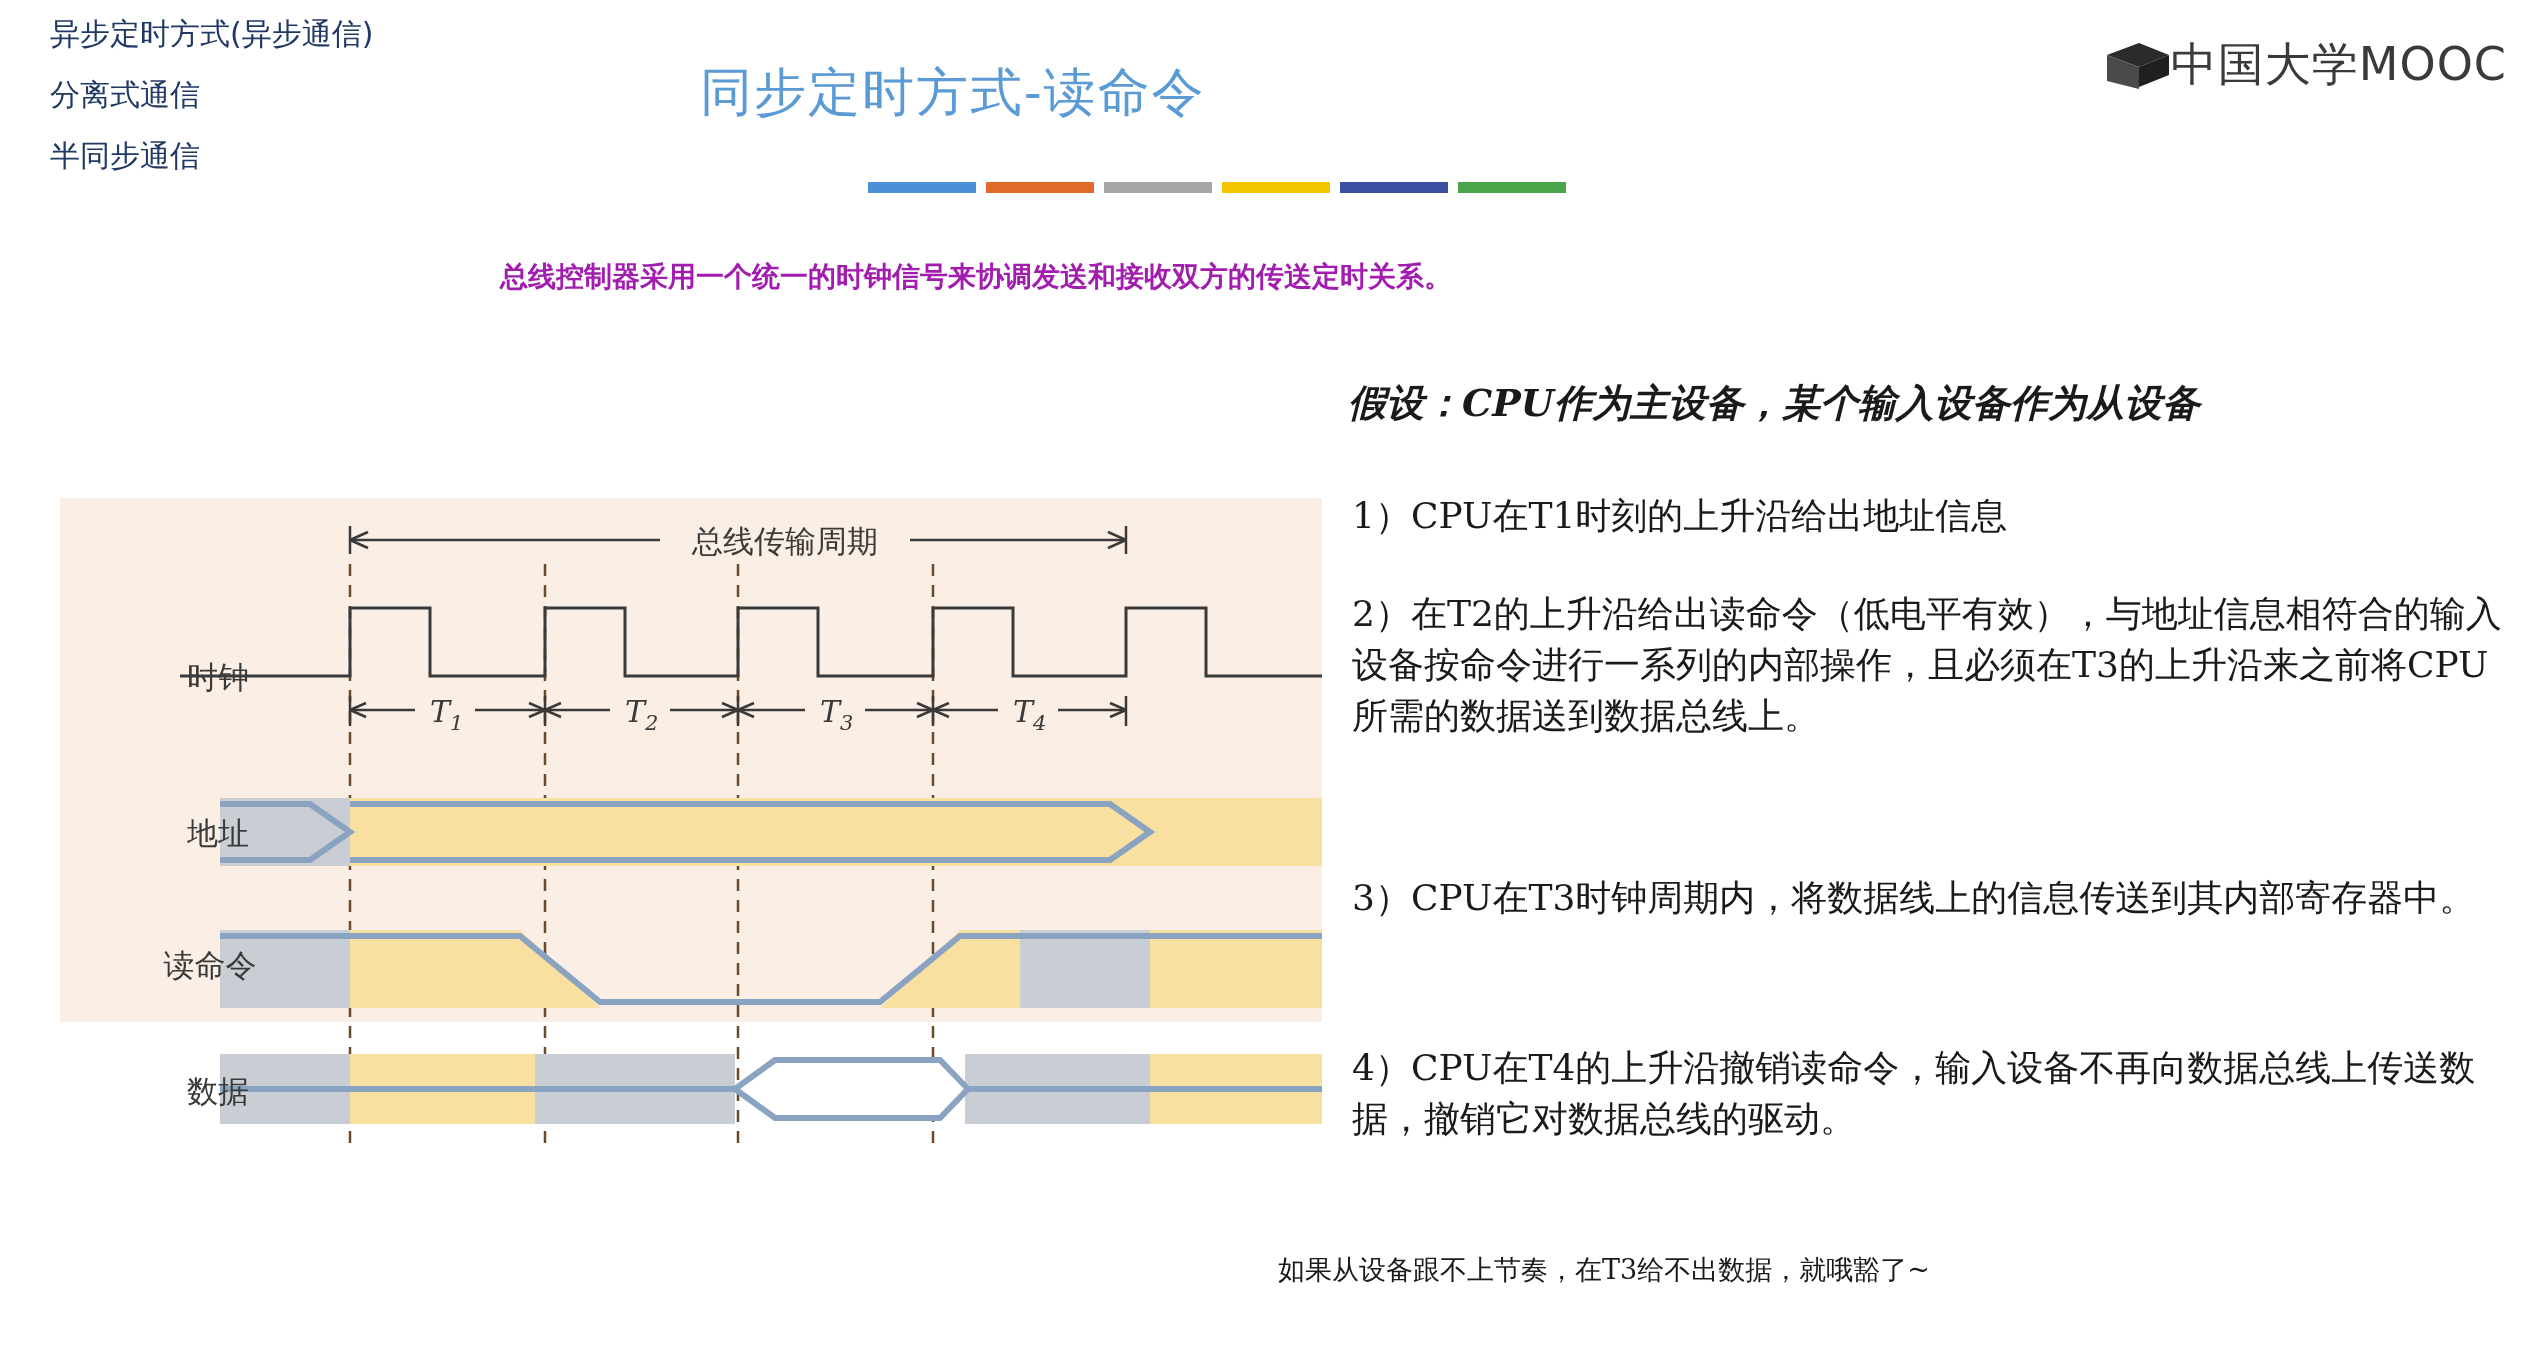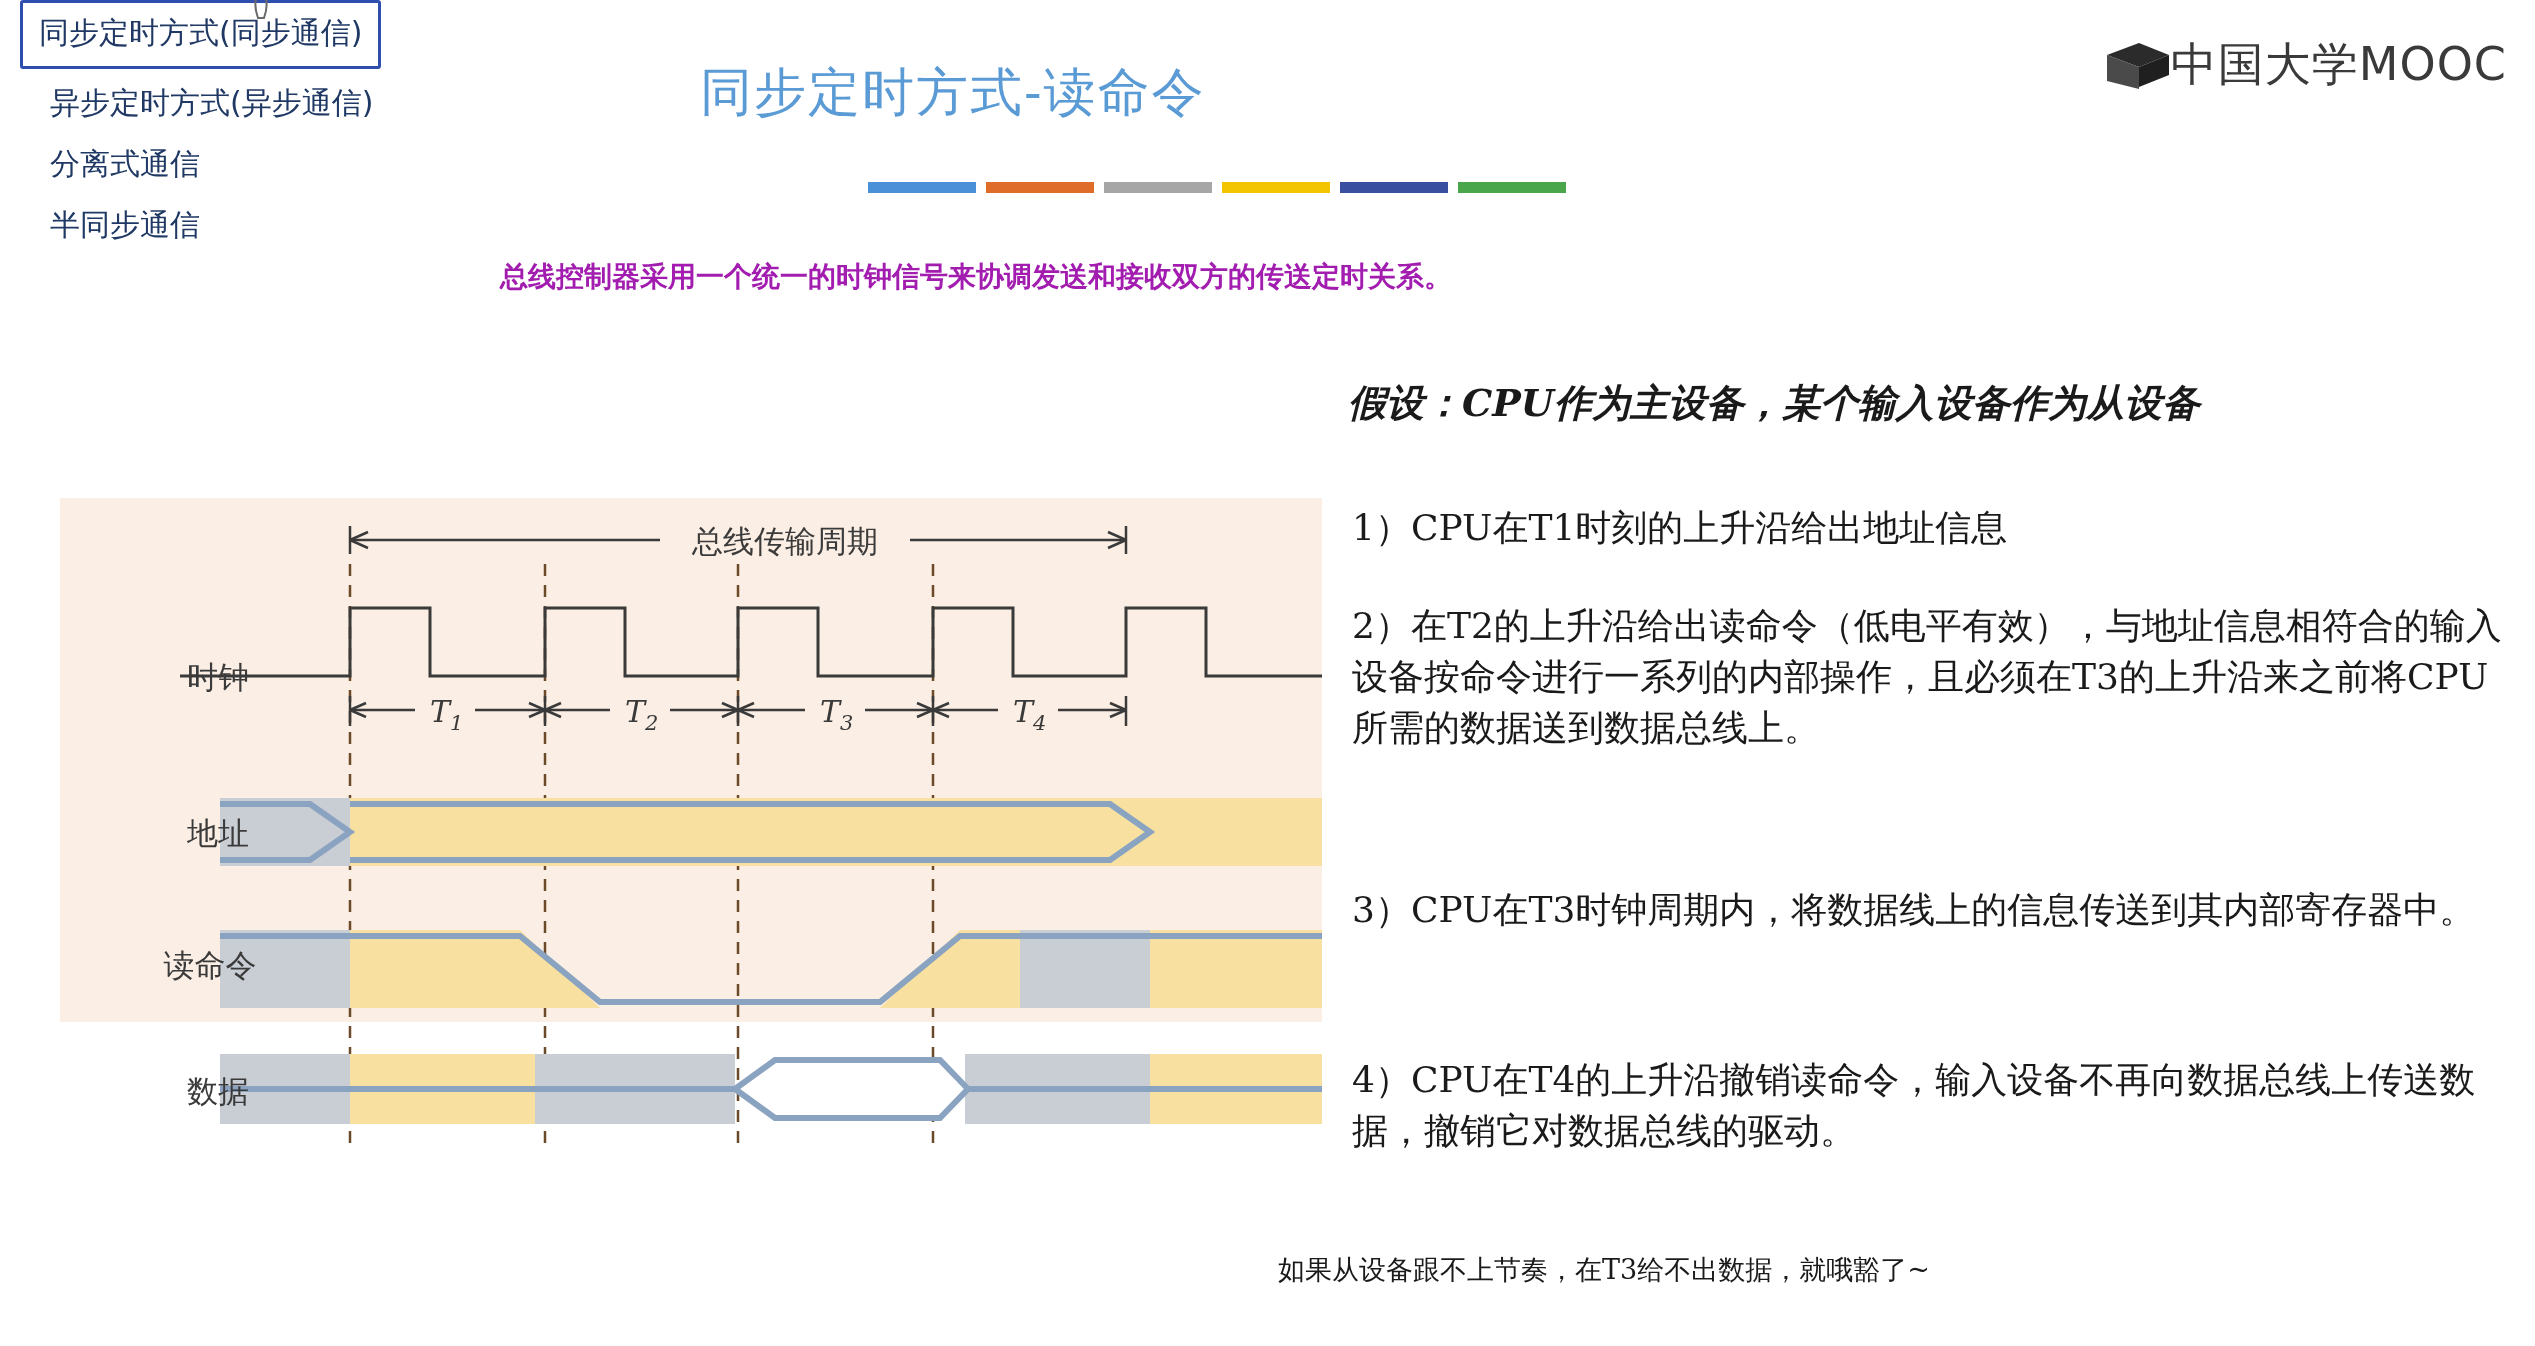--- a/index.html
+++ b/index.html
@@ -119,21 +119,20 @@
   }
 
   .step {
     position: absolute;
     left: 1352px;
     width: 1155px;
     font-size: 36px;
     line-height: 1.42;
     color: #1a1a1a;
     font-family: "DejaVu Serif", "Liberation Serif", serif;
-    margin-top: 12px;
   }
   #step1 { top: 490px; }
   #step2 { top: 588px; }
   #step3 { top: 872px; }
   #step4 { top: 1042px; }
 
   #footnote {
     position: absolute;
     left: 1278px;
     top: 1252px;
@@ -151,26 +150,20 @@
     width: 1262px;
     height: 524px;
     background: #fbeee4;
   }
   #diagram svg { display: block; }
 </style>
 </head>
 <body>
 
 <div id="outline">
-  <div class="outline-item selected">
-    <span>同步定时方式(同步通信)</span>
-    <svg class="pen-icon" viewBox="0 0 26 34">
-      <path d="M13 1 C6 10 6 20 10 31 L16 31 C20 20 20 10 13 1 Z" fill="none" stroke="#6a6a6a" stroke-width="2"></path>
-    </svg>
-  </div>
   <div class="outline-item plain">
     <span>异步定时方式(异步通信)</span>
   </div>
   <div class="outline-item plain">
     <span>分离式通信</span>
   </div>
   <div class="outline-item plain">
     <span>半同步通信</span>
   </div>
 </div>

